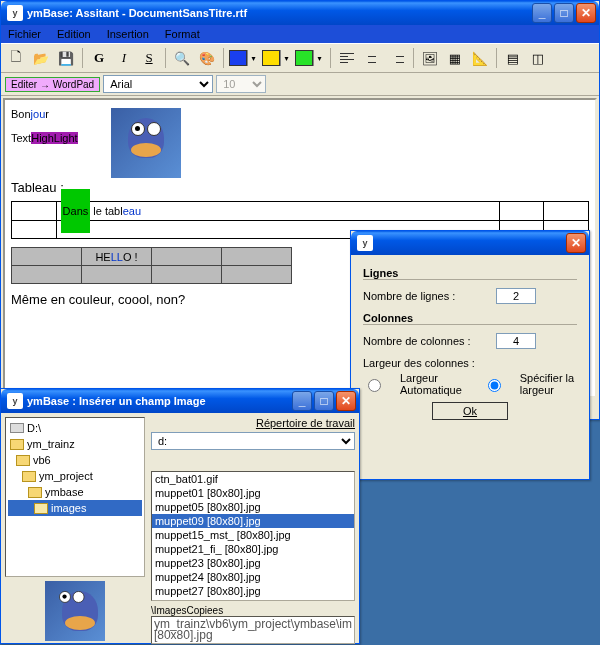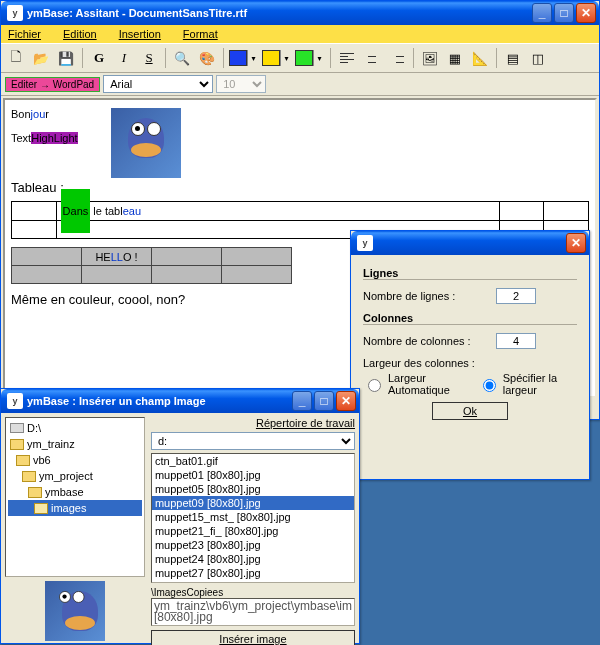--- a/index.html
+++ b/index.html
@@ -4,27 +4,27 @@
 <style>
   * { box-sizing: border-box; font-family: Tahoma, Arial, sans-serif; font-size: 11px; }
   body { margin: 0; background: #3a6ea5; width: 600px; height: 645px; position: relative; overflow: hidden; }
   .window { position: absolute; background: #ece9d8; border: 1px solid #0055ea; box-shadow: 1px 1px 2px rgba(0,0,0,.3); }
   .titlebar { background: linear-gradient(to bottom, #0058e6 0%, #3a93ff 8%, #0058e6 40%, #0046c8 100%); color: #fff; height: 24px; display: flex; align-items: center; padding: 0 3px 0 6px; font-weight: bold; font-size: 12px; border-radius: 6px 6px 0 0; }
   .titlebar .ticon { width: 16px; height: 16px; background: #fff; margin-right: 4px; border-radius: 2px; display:flex;align-items:center;justify-content:center;font-size:9px;color:#444;}
   .titlebar .spacer { flex: 1; }
   .wbtn { width: 20px; height: 20px; margin-left: 2px; border-radius: 3px; display: flex; align-items: center; justify-content: center; font-weight: bold; font-size: 12px; cursor: pointer; }
   .wbtn.min, .wbtn.max { background: linear-gradient(to bottom,#7ba7e8,#3a6fd8); color:#fff; border:1px solid #1a4fa8;}
   .wbtn.close { background: linear-gradient(to bottom,#f5946b,#e1481e); color:#fff; border:1px solid #a52a00;}
-  .menubar { background: #fde047; padding: 2px 4px; display: flex; gap: 16px; font-size: 11px; text-decoration: underline; }
+  .menubar { background: #1d4ed8; padding: 2px 4px; display: flex; gap: 10px; font-size: 11px; }
   .menubar span { cursor: pointer; padding: 1px 3px; }
   .toolbar { background: #ece9d8; border-top: 1px solid #fff; border-bottom: 1px solid #aca899; padding: 3px 4px; display: flex; align-items: center; gap: 3px; flex-wrap: wrap; }
   .tbtn { width: 22px; height: 22px; border: 1px solid transparent; display: flex; align-items: center; justify-content: center; cursor: pointer; background: #ece9d8; font-size: 13px;}
   .tsep { width: 1px; height: 20px; background: #aca899; margin: 0 2px; }
   .toolbar2 { display: flex; align-items: center; gap: 3px; padding: 2px 4px; background: #ece9d8; border-bottom: 1px solid #aca899;}
-  .editer-btn { background: #ec4899; border: 1px solid #3a3; padding: 1px 5px; font-size: 10px; cursor: pointer; }
+  .editer-btn { background: #f0abfc; border: 1px solid #3a3; padding: 1px 5px; font-size: 10px; cursor: pointer; }
   select, input[type=text] { font-size: 11px; border: 1px solid #7f9db9; background: #fff; padding: 1px 2px; }
   .doc { background: #fff; border: 2px inset #ece9d8; margin: 2px; padding: 6px; height: 300px; overflow: auto; }
   .doc-line { margin: 2px 0; font-size: 13px; }
   .hl-orange { background: #a21caf; }
   .blue-text { color: #0033cc; }
   .doc-table { border-collapse: collapse; width: 100%; margin: 6px 0; }
   .doc-table td { border: 1px solid #000; height: 18px; padding: 2px 4px; font-size: 12px; }
   .gray-table { border-collapse: collapse; margin: 8px 0; }
   .gray-table td { border: 1px solid #444; background: #bbb; width: 70px; height: 18px; text-align: center; font-size: 12px;}
   .green-cell { background: #00c800; }
@@ -47,21 +47,21 @@
   .drive-ico { width:14px; height:10px; background:#ddd; border:1px solid #888; display:inline-block;}
   .folder-ico { width:14px; height:11px; background:#f7d774; border:1px solid #b8941f; display:inline-block;}
   .folder-ico.open { background:#f7e8a8;}
   .okbtn { padding: 2px 30px; border: 1px solid #333; background: #ece9d8; cursor: pointer; margin: 6px auto; display: block; text-decoration: underline;}
   .sw { width:18px; height:16px; display:inline-block; border:1px solid #333;}
   .sqsw { display:flex;}
   .sqsw .sw { margin:0;}
   .dropdown-arr { width:12px; height:16px; background:#ece9d8; border-left:1px solid #888; display:inline-flex;align-items:center;justify-content:center;font-size:8px;}
   .align-lines { display:flex; flex-direction:column; gap:2px; width:14px;}
   .align-lines span { height:1px; background:#333; display:block;}
-  .radio-row { display:flex; align-items:center; gap:4px; margin:3px 0;}
+  .radio-row { display:flex; align-items:center; gap:16px; margin:3px 0;}
 </style>
 </head>
 <body>
 
 <div class="window" style="left:0;top:0;width:600px;height:420px">
   <div class="titlebar">
     <span class="ticon">y</span>
     <span>ymBase: Assitant - DocumentSansTitre.rtf</span>
     <span class="spacer"></span>
     <span class="wbtn min">_</span>
@@ -249,21 +249,21 @@
         <span class="muppet" style="width:60px;height:60px;margin:0"><span class="eyes" style="transform:scale(.85);left:14px;top:10px">
               <span class="pupil" style="left:4px"></span>
               <span class="pupil" style="left:20px"></span>
             </span></span>
         <div style="margin-top:2px">Taille 80 x 80</div>
       </div>
     </div>
     <div style="flex:1">
       <div style="text-align:right;margin-bottom:3px"><span style="text-decoration:underline">Répertoire de travail</span></div>
       <select style="width:100%"><option>d:</option></select>
-      <div class="listbox" style="margin-top:3px">
+      <div class="listbox" style="margin-top:21px">
         <div>ctn_bat01.gif</div>
         <div>muppet01 [80x80].jpg</div>
         <div>muppet05 [80x80].jpg</div>
         <div class="sel">muppet09 [80x80].jpg</div>
         <div>muppet15_mst_ [80x80].jpg</div>
         <div>muppet21_fi_ [80x80].jpg</div>
         <div>muppet23 [80x80].jpg</div>
         <div>muppet24 [80x80].jpg</div>
         <div>muppet27 [80x80].jpg</div>
         <div>muppet31_anl_ [80x80].jpg</div>

